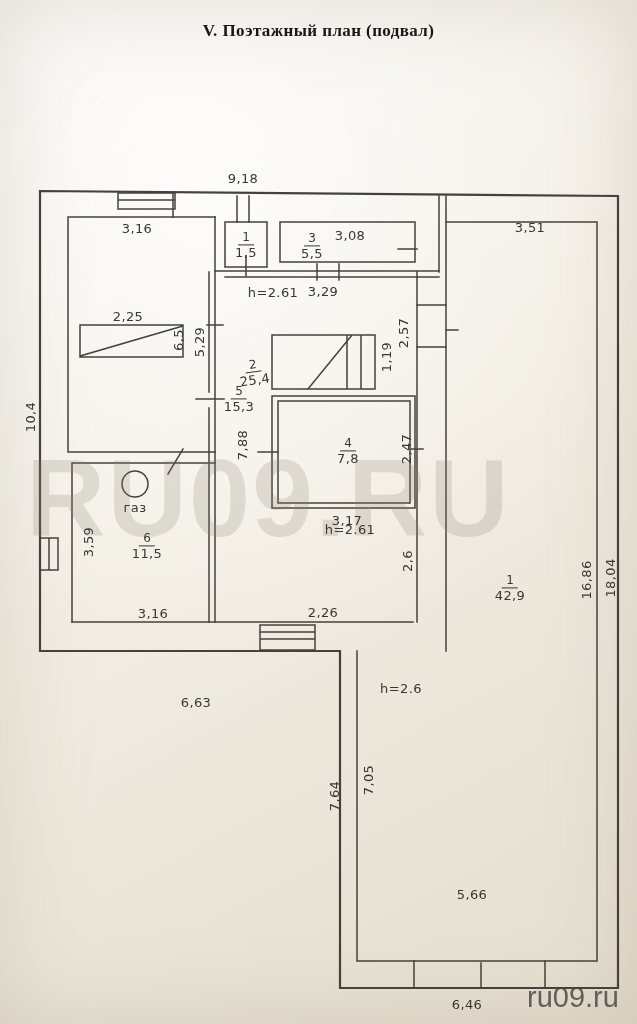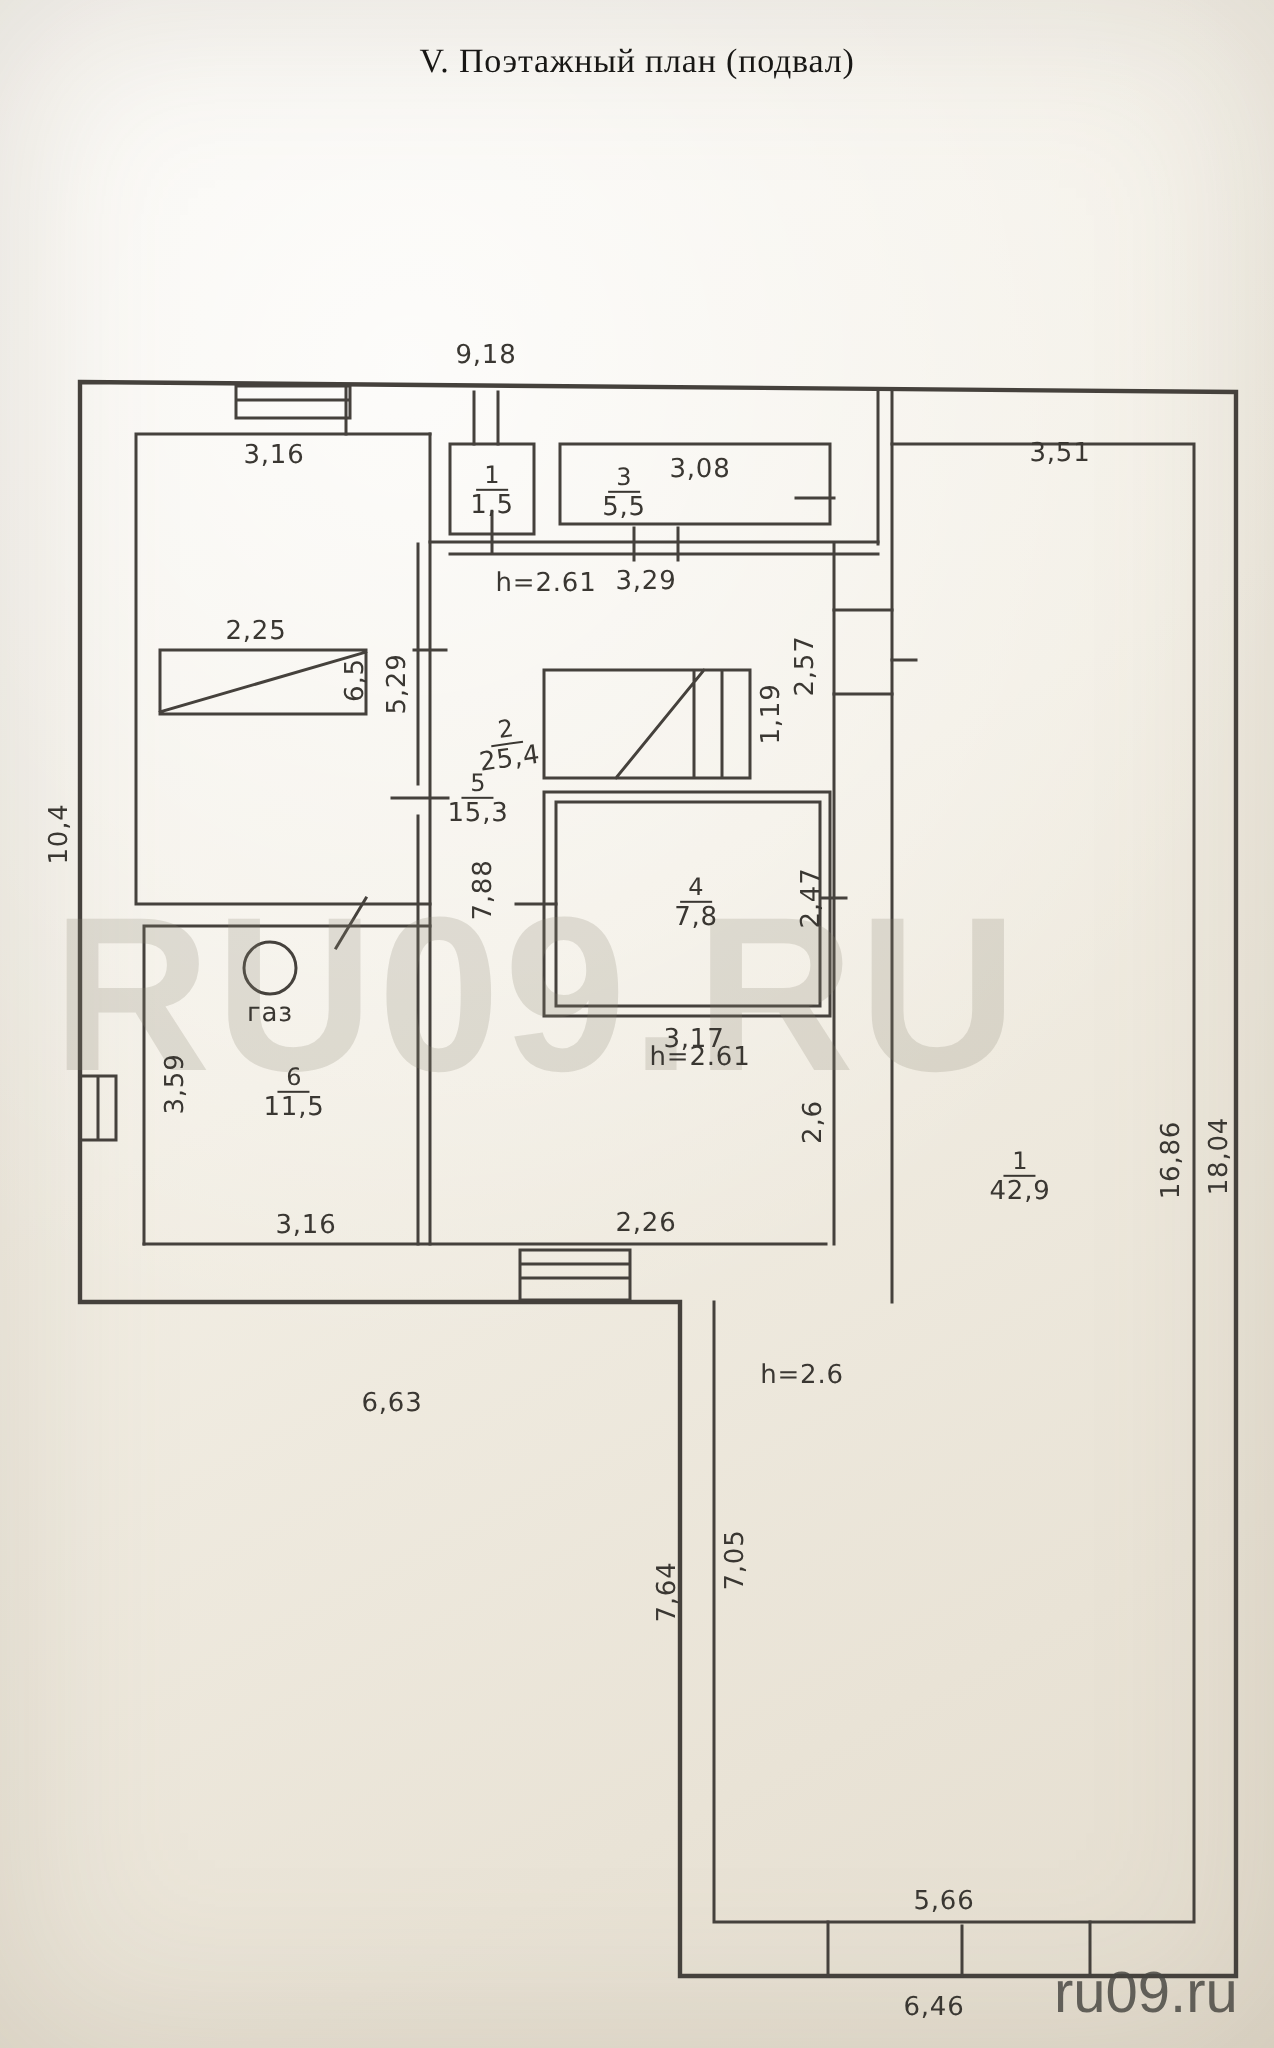--- a/index.html
+++ b/index.html
@@ -6,21 +6,21 @@
   .page{
     position:relative;width:637px;height:1024px;overflow:hidden;
     background:
       radial-gradient(120% 80% at 32% 18%, rgba(255,255,255,0.75), rgba(255,255,255,0) 60%),
       linear-gradient(152deg,#f8f6f1 0%,#f2eee4 45%,#e9e3d6 80%,#e4ddcf 100%);
     box-shadow: inset 0 0 90px rgba(140,128,105,0.22);
     font-family:"DejaVu Sans",sans-serif;
   }
   .title{
     position:absolute;left:50%;top:31px;transform:translate(-50%,-50%);
-    font-family:"Liberation Serif",serif;font-weight:normal;font-size:17px;
+    font-family:"Liberation Serif",serif;font-weight:bold;font-size:17px;
     color:#181715;letter-spacing:.4px;white-space:nowrap;z-index:4;
   }
   svg.plan{position:absolute;left:0;top:0;z-index:1;}
   .wmL{
     position:absolute;left:26px;top:443px;width:600px;z-index:2;
     font-family:"Liberation Sans",sans-serif;font-weight:bold;
     font-size:110px;line-height:1;letter-spacing:2px;
     color:rgba(138,130,115,0.22);white-space:nowrap;user-select:none;
   }
   .wmS{
@@ -118,21 +118,21 @@
   <span class="dim" style="left:347px;top:520px">3,17</span>
   <span class="dim v" style="left:88px;top:542px">3,59</span>
   <span class="dim v" style="left:407px;top:561px">2,6</span>
   <span class="dim v" style="left:586px;top:580px">16,86</span>
   <span class="dim v" style="left:610px;top:578px">18,04</span>
   <span class="dim" style="left:153px;top:613px">3,16</span>
   <span class="dim" style="left:323px;top:612px">2,26</span>
   <span class="dim" style="left:196px;top:702px">6,63</span>
   <span class="dim v" style="left:334px;top:796px">7,64</span>
   <span class="dim v" style="left:368px;top:780px">7,05</span>
-  <span class="dim" style="left:472px;top:951px">5,66</span>
+  <span class="dim" style="left:472px;top:894px">5,66</span>
   <span class="dim" style="left:467px;top:1004px">6,46</span>
 
   <span class="hnote" style="left:273px;top:292px">h=2.61</span>
   <span class="hnote" style="left:350px;top:529px">h=2.61</span>
   <span class="hnote" style="left:401px;top:688px">h=2.6</span>
 
   <div class="room" style="left:246px;top:246px">
     <span class="rn">1</span>
     <span class="ra">1,5</span>
   </div>

